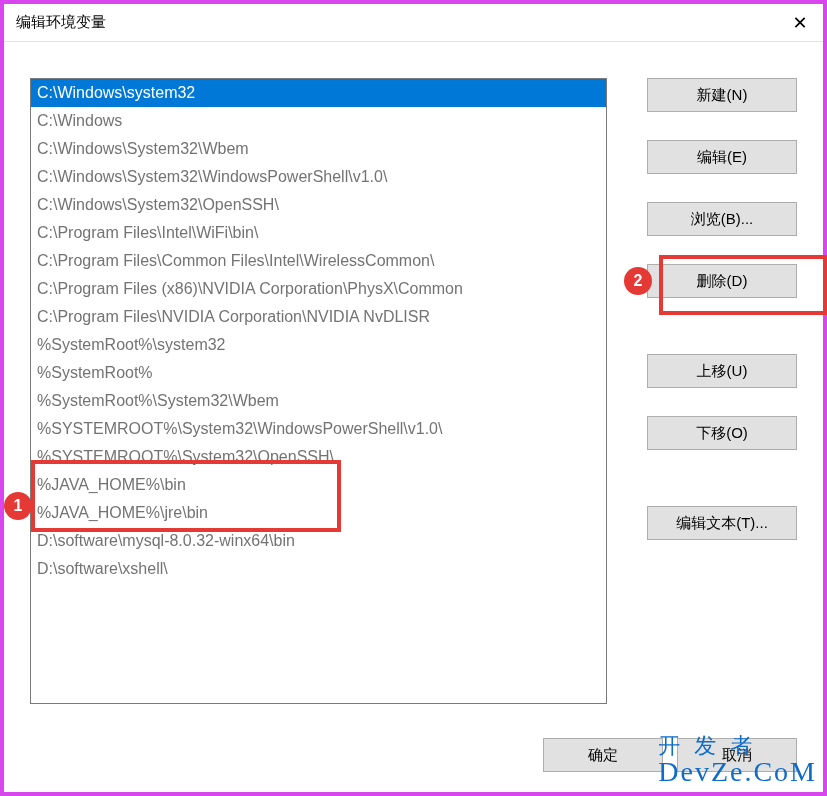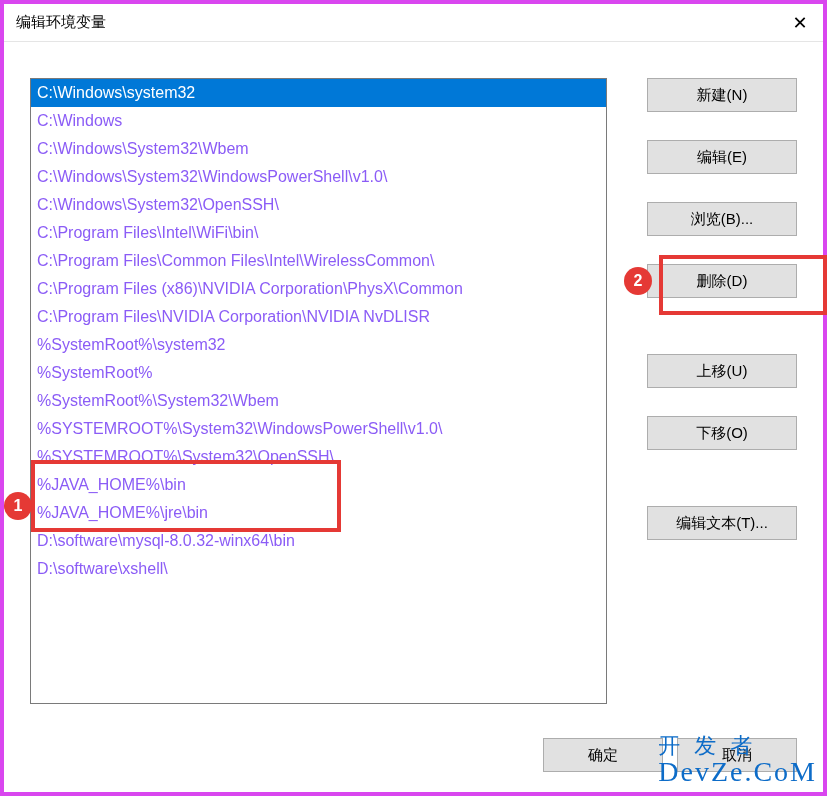--- a/index.html
+++ b/index.html
@@ -39,21 +39,21 @@
       width: 600px;
       height: 626px;
       border: 1px solid #7a7a7a;
       background: #fff;
       overflow: hidden;
     }
     .list-item {
       height: 28px;
       line-height: 28px;
       padding: 0 6px;
-      color: #8b5cf6;
+      color: #737373;
       font-size: 16px;
       white-space: nowrap;
       cursor: default;
     }
     .list-item.selected { background: #0078d7; color: #fff; }
     .buttons {
       display: flex;
       flex-direction: column;
       gap: 0;
       width: 156px;

